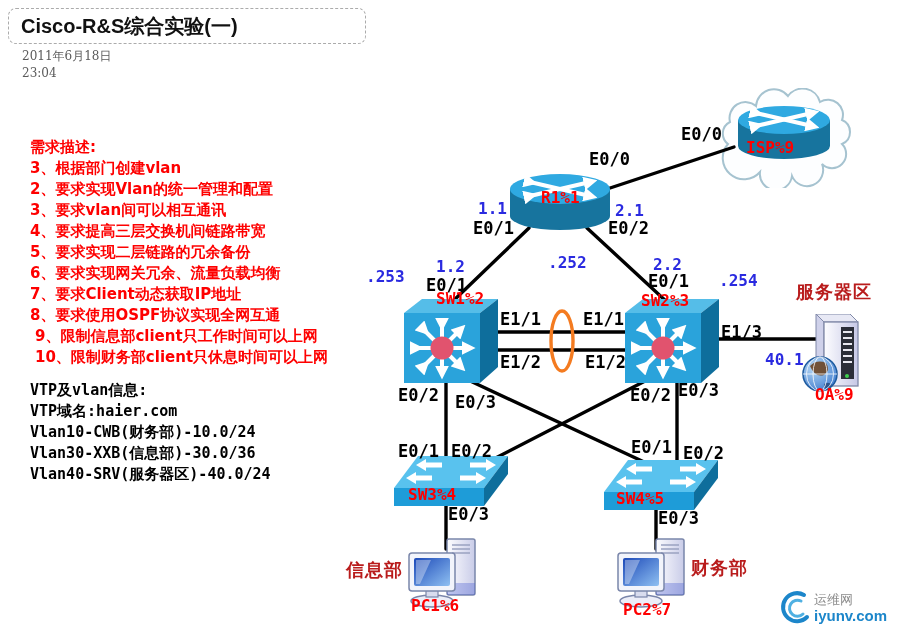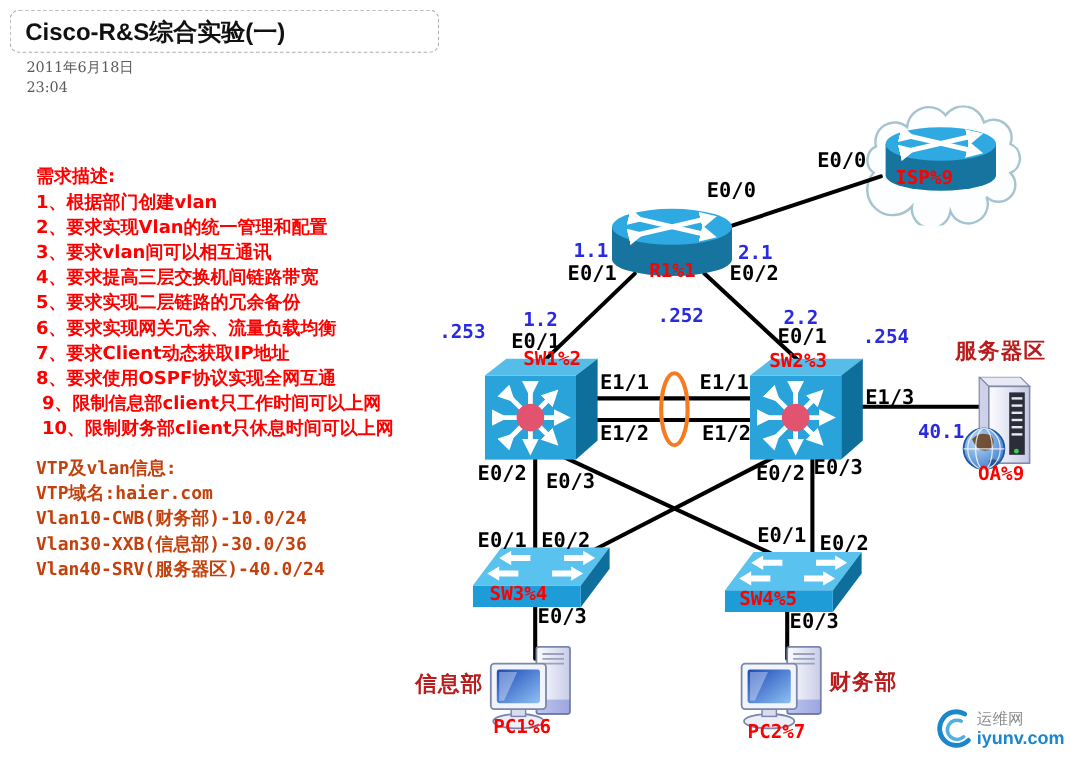--- a/index.html
+++ b/index.html
@@ -7,21 +7,21 @@
           font-family:"DejaVu Sans",sans-serif;}
   .abs{position:absolute;}
   
   .title-box{left:8px;top:8px;width:358px;height:36px;border:1px dashed #ababab;
              border-radius:8px;background:#fff;display:flex;align-items:center;padding-left:12px;box-sizing:border-box;}
   .title-text{font:600 20px "Liberation Sans",sans-serif;color:#111;white-space:nowrap;}
   .meta{font:12px "DejaVu Serif",serif;color:#5a5a5a;white-space:nowrap;}
   
   .req-head,.req-item{font:bold 15px "DejaVu Sans",sans-serif;color:#fe0000;line-height:21px;white-space:nowrap;}
   .req-list div:nth-child(n+9){padding-left:5px;}
-  .vtp-line{font:bold 15px "DejaVu Sans Mono","DejaVu Sans",monospace;color:#c2410c;line-height:21px;white-space:nowrap;}
+  .vtp-line{font:bold 15px "DejaVu Sans Mono","DejaVu Sans",monospace;color:#000000;line-height:21px;white-space:nowrap;}
   
   .port{font:bold 17px "DejaVu Sans Mono",monospace;color:#000;white-space:nowrap;}
   .ip{font:bold 16px "DejaVu Sans Mono",monospace;color:#2a2ae0;white-space:nowrap;}
   .dev{font:bold 16px "DejaVu Sans Mono",monospace;color:#fe0000;white-space:nowrap;}
   .area{font:bold 18px "DejaVu Sans",sans-serif;color:#b91c1c;white-space:nowrap;letter-spacing:1px;}
   
   .wm{left:776px;top:586px;display:flex;align-items:center;gap:4px;}
   .wm-name{font:13px "DejaVu Sans",sans-serif;color:#8c8c8c;line-height:15px;}
   .wm-url{font:bold 15px "Liberation Sans",sans-serif;color:#1c86ca;line-height:17px;}
   svg{display:block;}
@@ -33,21 +33,21 @@
 
   <div class="abs title-box">
     <span class="title-text">Cisco-R&amp;S综合实验(一)</span>
   </div>
   <div class="abs meta" style="left:22px;top:48px">2011年6月18日</div>
   <div class="abs meta" style="left:22px;top:66px">23:04</div>
 
   <div class="abs" style="left:30px;top:137px">
     <div class="req-head">需求描述:</div>
     <div class="req-list">
-      <div class="req-item">1、根据部门创建vlan</div>
+      <div class="req-item">3、根据部门创建vlan</div>
       <div class="req-item">2、要求实现Vlan的统一管理和配置</div>
       <div class="req-item">3、要求vlan间可以相互通讯</div>
       <div class="req-item">4、要求提高三层交换机间链路带宽</div>
       <div class="req-item">5、要求实现二层链路的冗余备份</div>
       <div class="req-item">6、要求实现网关冗余、流量负载均衡</div>
       <div class="req-item">7、要求Client动态获取IP地址</div>
       <div class="req-item">8、要求使用OSPF协议实现全网互通</div>
       <div class="req-item">9、限制信息部client只工作时间可以上网</div>
       <div class="req-item">10、限制财务部client只休息时间可以上网</div>
     </div>
@@ -283,21 +283,21 @@
 
   <div class="abs ip" style="left:478px;top:199px">1.1</div>
   <div class="abs ip" style="left:615px;top:201px">2.1</div>
   <div class="abs ip" style="left:436px;top:257px">1.2</div>
   <div class="abs ip" style="left:548px;top:253px">.252</div>
   <div class="abs ip" style="left:653px;top:255px">2.2</div>
   <div class="abs ip" style="left:366px;top:267px">.253</div>
   <div class="abs ip" style="left:719px;top:271px">.254</div>
   <div class="abs ip" style="left:765px;top:350px">40.1</div>
 
-  <div class="abs dev" style="left:541px;top:216px">R1%1</div>
+  <div class="abs dev" style="left:541px;top:188px">R1%1</div>
   <div class="abs dev" style="left:746px;top:138px">ISP%9</div>
   <div class="abs dev" style="left:436px;top:289px">SW1%2</div>
   <div class="abs dev" style="left:641px;top:291px">SW2%3</div>
   <div class="abs dev" style="left:408px;top:485px">SW3%4</div>
   <div class="abs dev" style="left:616px;top:489px">SW4%5</div>
   <div class="abs dev" style="left:411px;top:596px">PC1%6</div>
   <div class="abs dev" style="left:623px;top:600px">PC2%7</div>
   <div class="abs dev" style="left:815px;top:385px">OA%9</div>
 
   <div class="abs area" style="left:796px;top:280px">服务器区</div>

